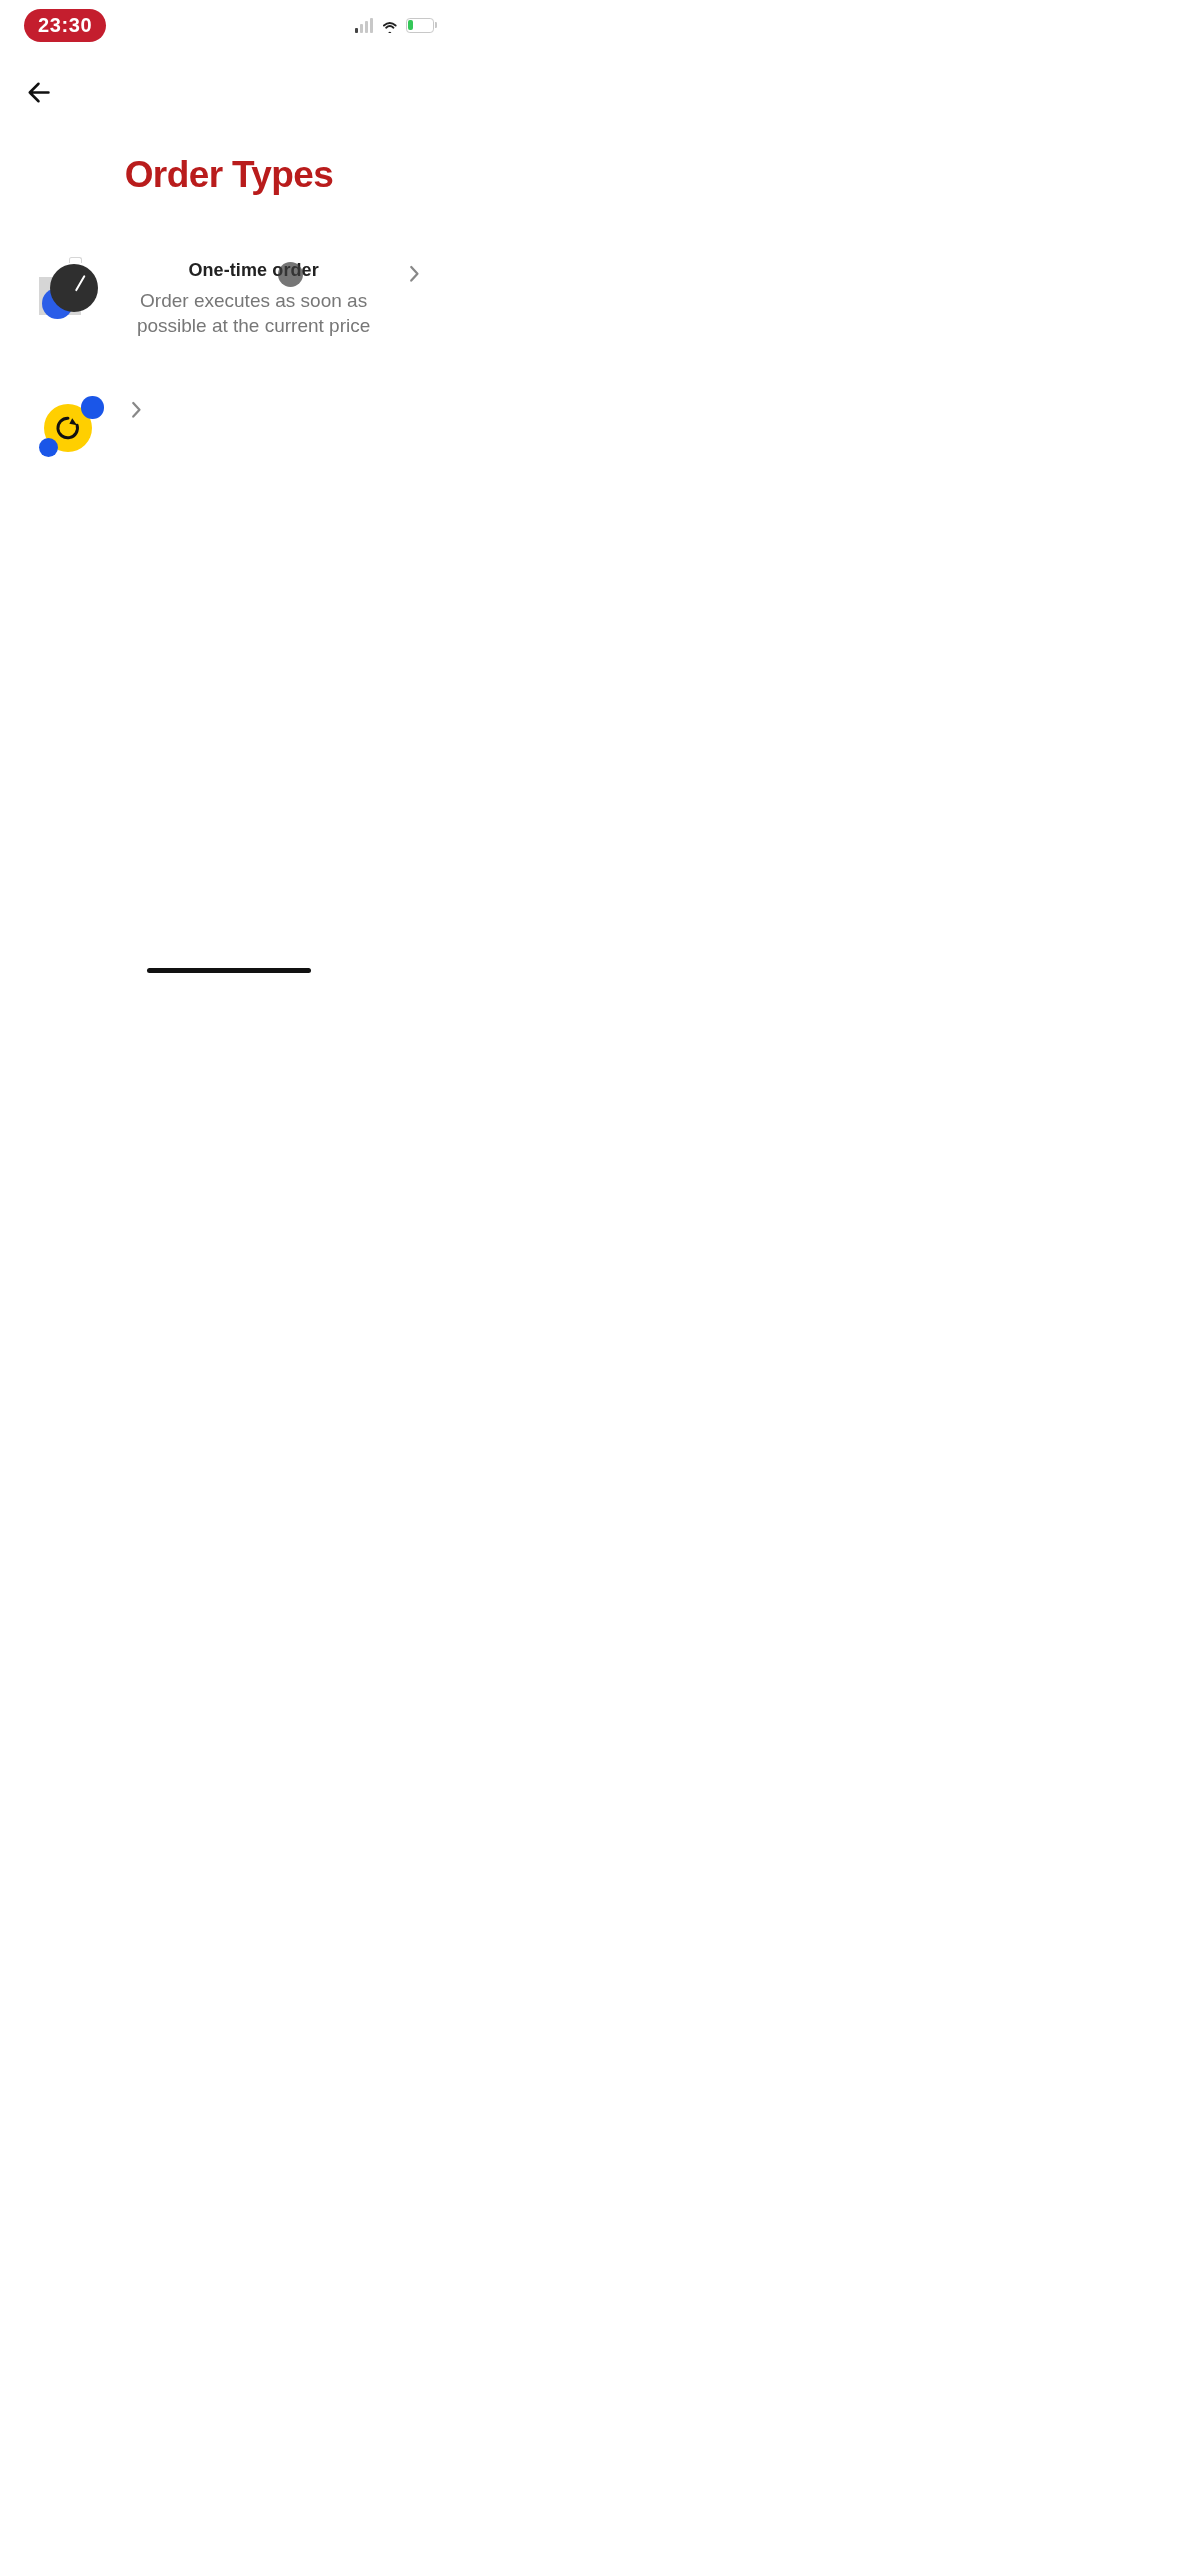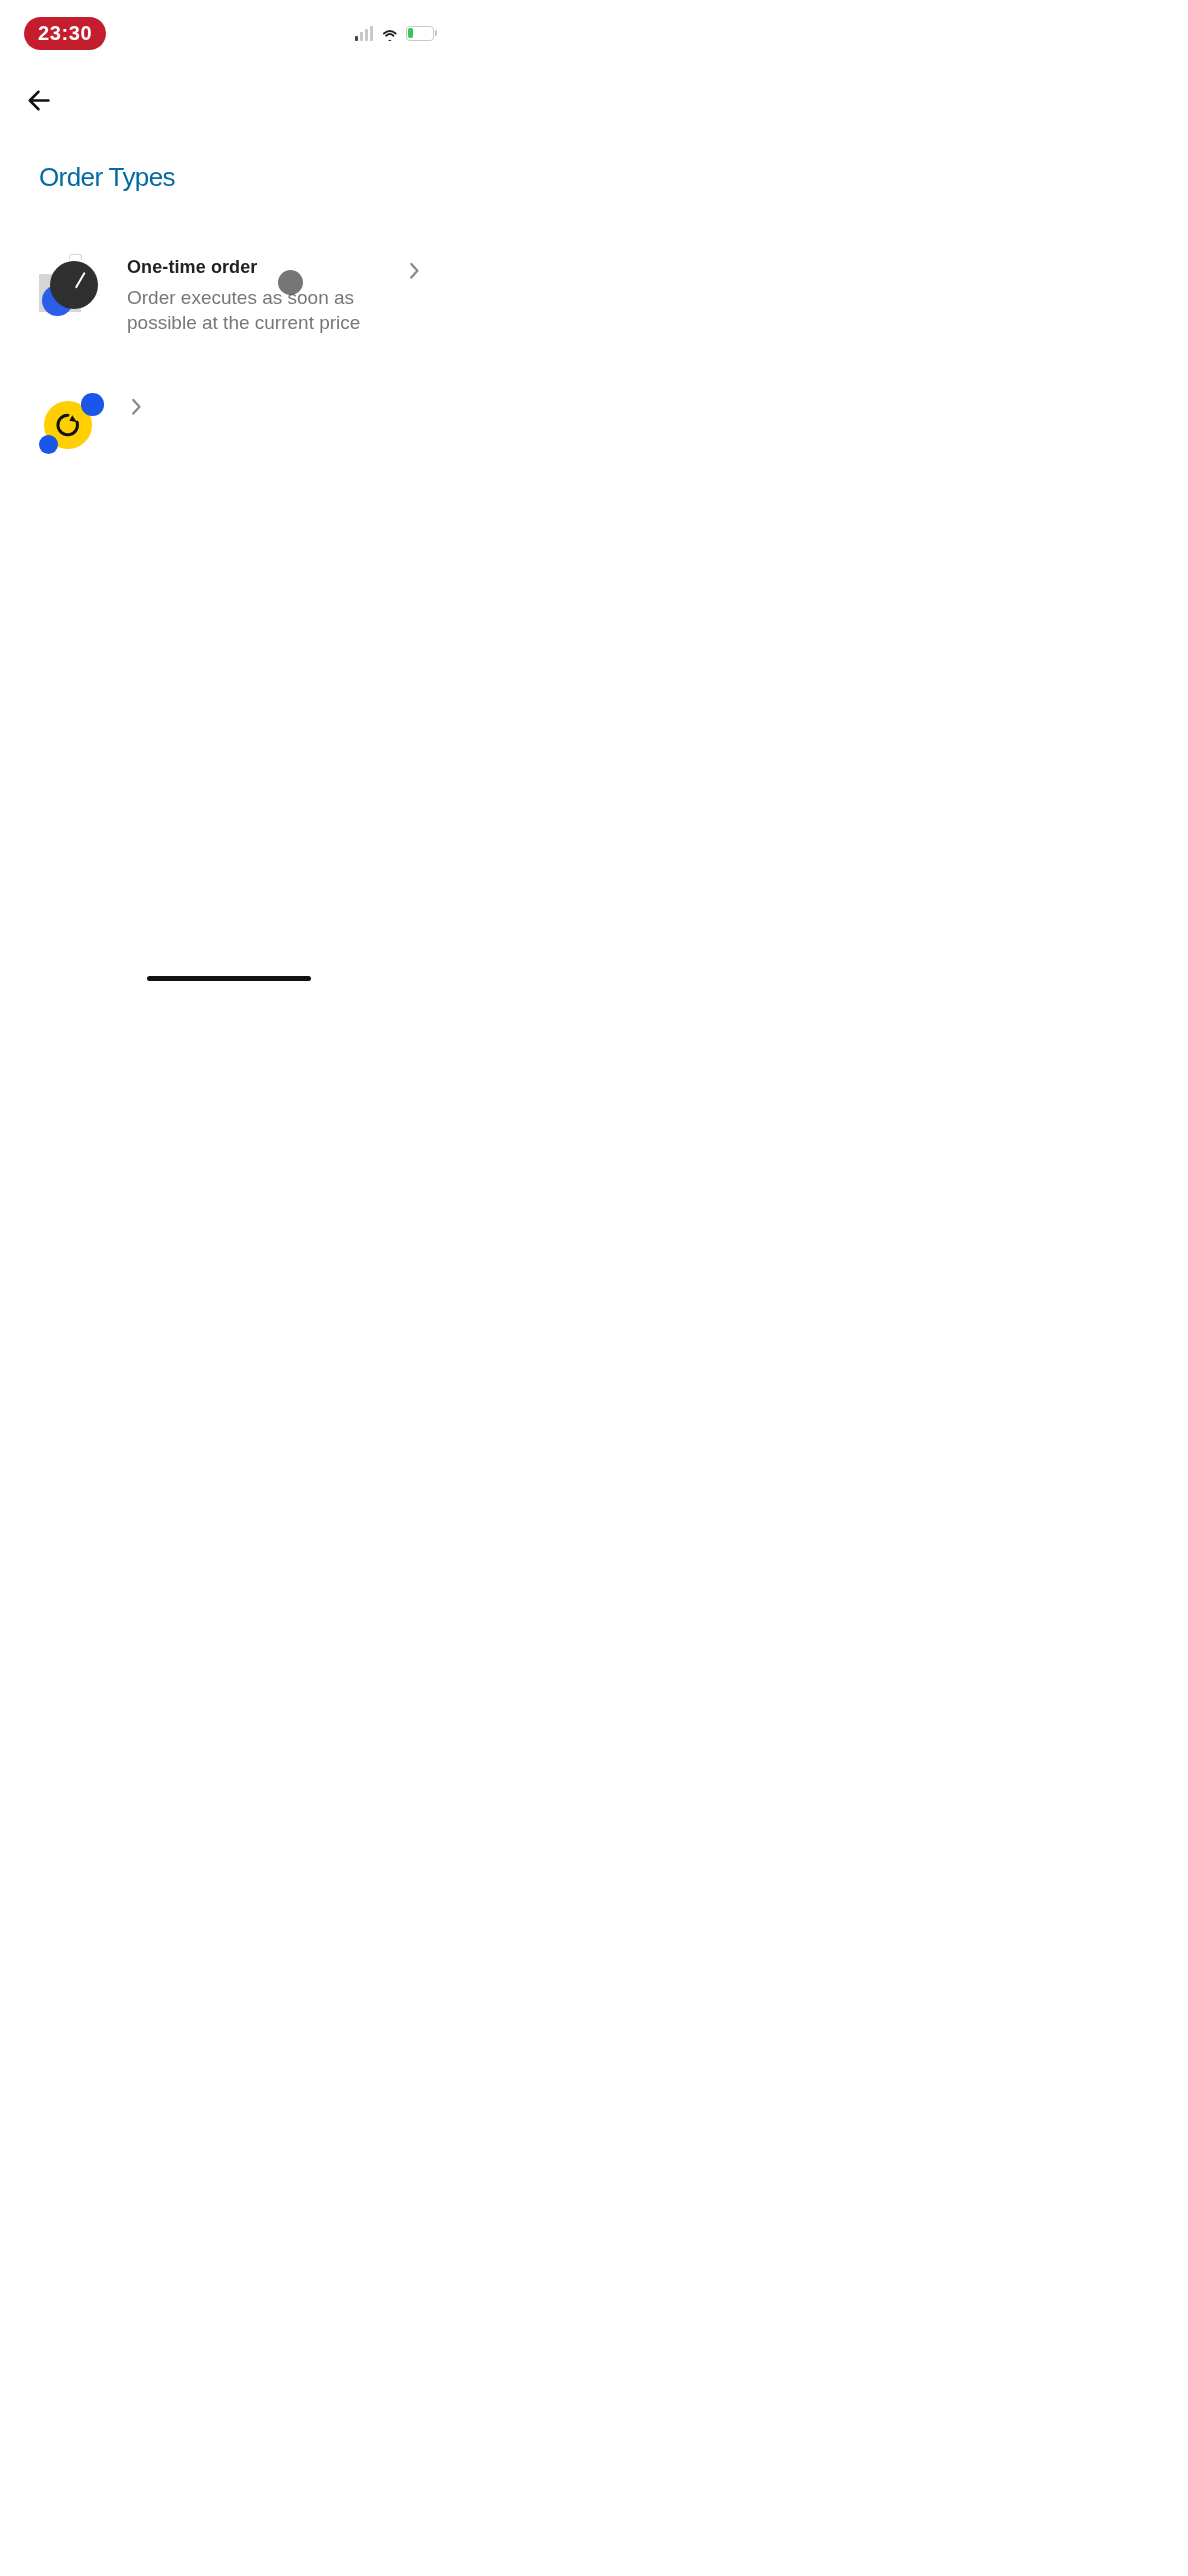--- a/index.html
+++ b/index.html
@@ -9,21 +9,22 @@
       background: #ffffff;
       font-family: -apple-system, BlinkMacSystemFont, "Segoe UI", Helvetica, Arial, sans-serif;
       position: relative;
     }
     .phone-frame {
       width: 458px;
       height: 980px;
       background: #ffffff;
       position: absolute;
       left: 0;
-      top: 8px;
+      top: 0;
+      text-align: center;
     }
     .status-bar {
       height: 50px;
       display: flex;
       align-items: center;
       justify-content: space-between;
       padding: 0 24px 0 24px;
     }
     .status-time-pill {
       background: #c41e2e;
@@ -105,24 +106,24 @@
     }
     .back-button {
       width: 35px;
       height: 35px;
       display: flex;
       align-items: center;
       justify-content: center;
       cursor: pointer;
     }
     .page-title {
-      font-size: 26px;
-      font-weight: 400;
+      font-size: 37px;
+      font-weight: 700;
       letter-spacing: -0.6px;
-      color: #0369a1;
+      color: #b91c1c;
       padding: 44px 39px 0 39px;
     }
     .options-container {
       padding: 63px 25px 0 39px;
     }
     .option-row {
       display: flex;
       align-items: flex-start;
       gap: 25px;
       padding-right: 8.8px;

